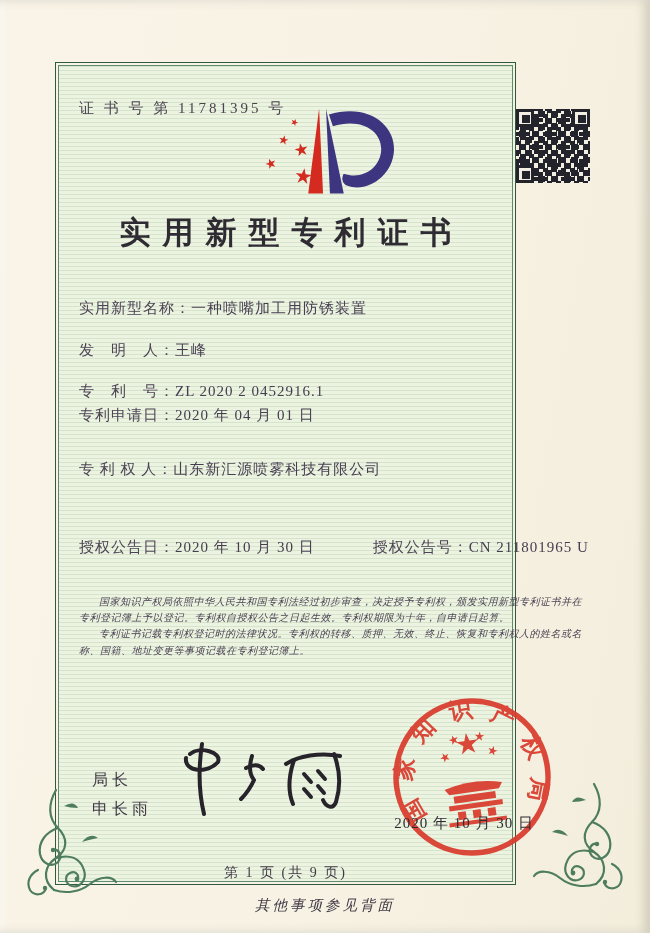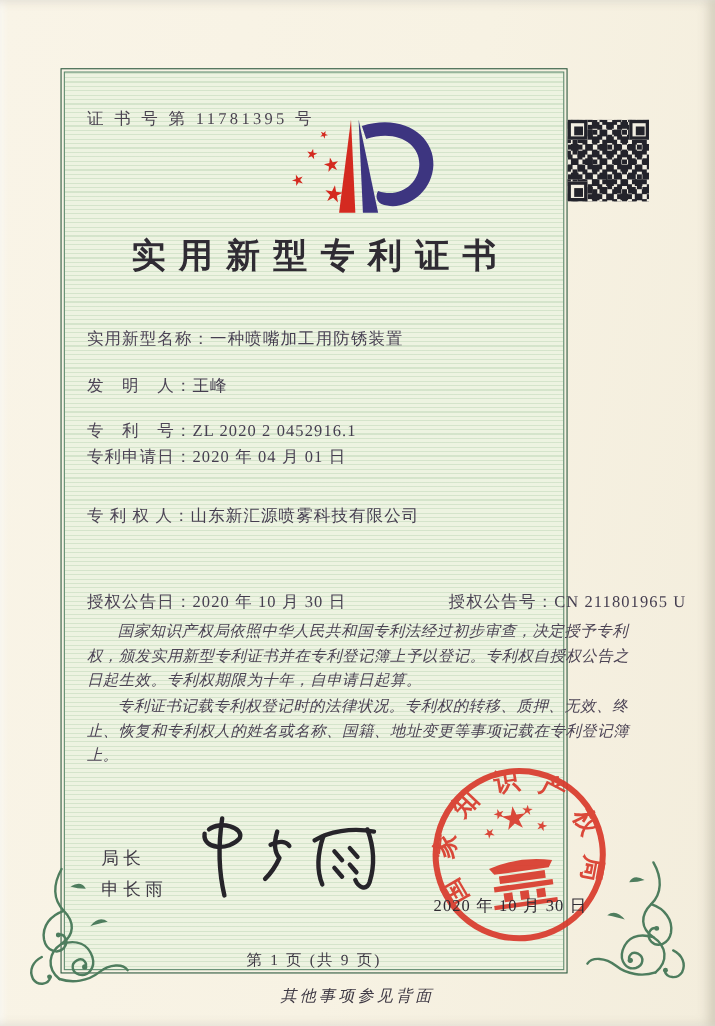--- a/index.html
+++ b/index.html
@@ -25,22 +25,22 @@
       #f2eee2;}
   .qr .finder{position:absolute;width:18px;height:18px;border:3.5px solid #23232b;background:#f2eee2;box-sizing:border-box;}
   .qr .finder::after{content:"";position:absolute;left:3px;top:3px;width:8px;height:8px;background:#23232b;}
   .qr .f-tl{left:0;top:0;} .qr .f-tr{right:0;top:0;} .qr .f-bl{left:0;bottom:0;}
   .title{left:0;top:146px;width:100%;text-align:center;font-size:31px;font-weight:bold;
     letter-spacing:12px;color:#2f2b33;text-indent:12px;}
   .field-row{left:20px;width:505px;font-size:15px;color:#4c4455;letter-spacing:1px;white-space:nowrap;}
   .field-row .lbl{color:#4c4455;}
   .field-row .val{color:#453e50;}
   .r1{top:233px;} .r2{top:275px;} .r3{top:316px;} .r4{top:340px;} .r5{top:394px;} .r6{top:434px;} .r7{top:472px;}
-  .grant-no{margin-left:93px;}
-  .body-text{left:20px;top:498px;width:506px;font-size:14px;line-height:1.62;color:#4c4455;
+  .grant-no{margin-left:58px;}
+  .body-text{left:20px;top:528px;width:506px;font-size:10px;line-height:1.62;color:#4c4455;
     font-style:italic;letter-spacing:.5px;}
   .body-text p{margin:0;text-indent:2em;}
   .sign-title{left:33px;top:704px;font-size:16px;color:#3f3a45;letter-spacing:4px;}
   .sign-name{left:33px;top:733px;font-size:16px;color:#3f3a45;letter-spacing:4px;}
   .signature{left:105px;top:668px;width:210px;height:95px;}
   .seal{left:328px;top:626px;width:170px;height:170px;transform:rotate(-8deg);opacity:.92;}
   .seal-date{left:320px;top:748px;width:170px;text-align:center;font-size:15px;color:#2f2b33;letter-spacing:1px;}
   .page-footer{left:0;top:798px;width:100%;text-align:center;font-size:14px;color:#3f3a45;letter-spacing:2px;}
   .backside-note{position:absolute;left:0;top:896px;width:650px;text-align:center;
     font-size:14.5px;color:#3f3a45;letter-spacing:3px;font-style:italic;}

